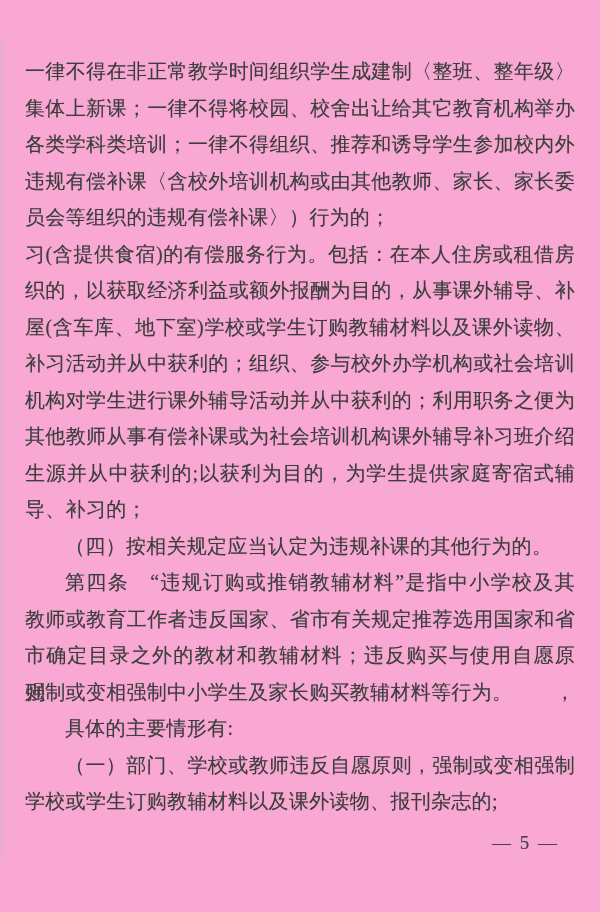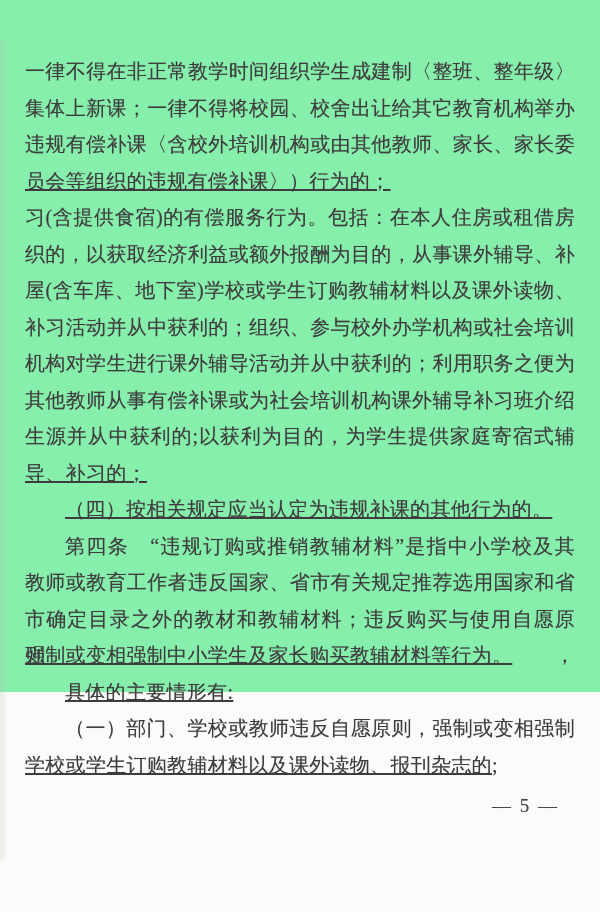--- a/index.html
+++ b/index.html
@@ -9,22 +9,22 @@
   body {
     width: 600px;
     height: 912px;
     background: #fbfbf9;
     overflow: hidden;
     font-family: "Liberation Serif", "DejaVu Serif", serif;
   }
   .page {
     position: relative;
     width: 600px;
-    height: 692px;
-    background: #86efac;
+    height: 912px;
+    background: #f9a8d4;
     color: #3d3d3d;
   }
   
   .scan-edge {
     position: absolute;
     left: 0;
     top: 40px;
     width: 7px;
     height: 820px;
     background: linear-gradient(to right, rgba(190,190,186,0.35), rgba(190,190,186,0));
@@ -51,21 +51,20 @@
   }
   .j {
     white-space: normal;
     text-align: justify;
     text-align-last: justify;
     text-justify: inter-character;
   }
   .l {
     text-align: right;
     text-align-last: left;
-    text-decoration: underline;
   }
   .ind {
     text-indent: 2em;
   }
   .footer {
     margin-top: 12px;
     padding-right: 16px;
     text-align: right;
     font-size: 19px;
     line-height: 22px;
@@ -76,20 +75,21 @@
 </style>
 </head>
 <body>
 
 <div class="page">
   <div class="scan-edge"></div>
 
   <div class="textblock">
     <div class="line j">一律不得在非正常教学时间组织学生成建制〈整班、整年级〉</div>
     <div class="line j">集体上新课；一律不得将校园、校舍出让给其它教育机构举办</div>
+    <div class="line j">各类学科类培训；一律不得组织、推荐和诱导学生参加校内外</div>
     <div class="line j">违规有偿补课〈含校外培训机构或由其他教师、家长、家长委</div>
     <div class="line l">员会等组织的违规有偿补课〉）行为的；</div>
     <div class="line j">习(含提供食宿)的有偿服务行为。包括：在本人住房或租借房</div>
     <div class="line j">织的，以获取经济利益或额外报酬为目的，从事课外辅导、补</div>
     <div class="line j">屋(含车库、地下室)学校或学生订购教辅材料以及课外读物、</div>
     <div class="line j">补习活动并从中获利的；组织、参与校外办学机构或社会培训</div>
     <div class="line j">机构对学生进行课外辅导活动并从中获利的；利用职务之便为</div>
     <div class="line j">其他教师从事有偿补课或为社会培训机构课外辅导补习班介绍</div>
     <div class="line j">生源并从中获利的;以获利为目的，为学生提供家庭寄宿式辅</div>
     <div class="line l">导、补习的；</div>

